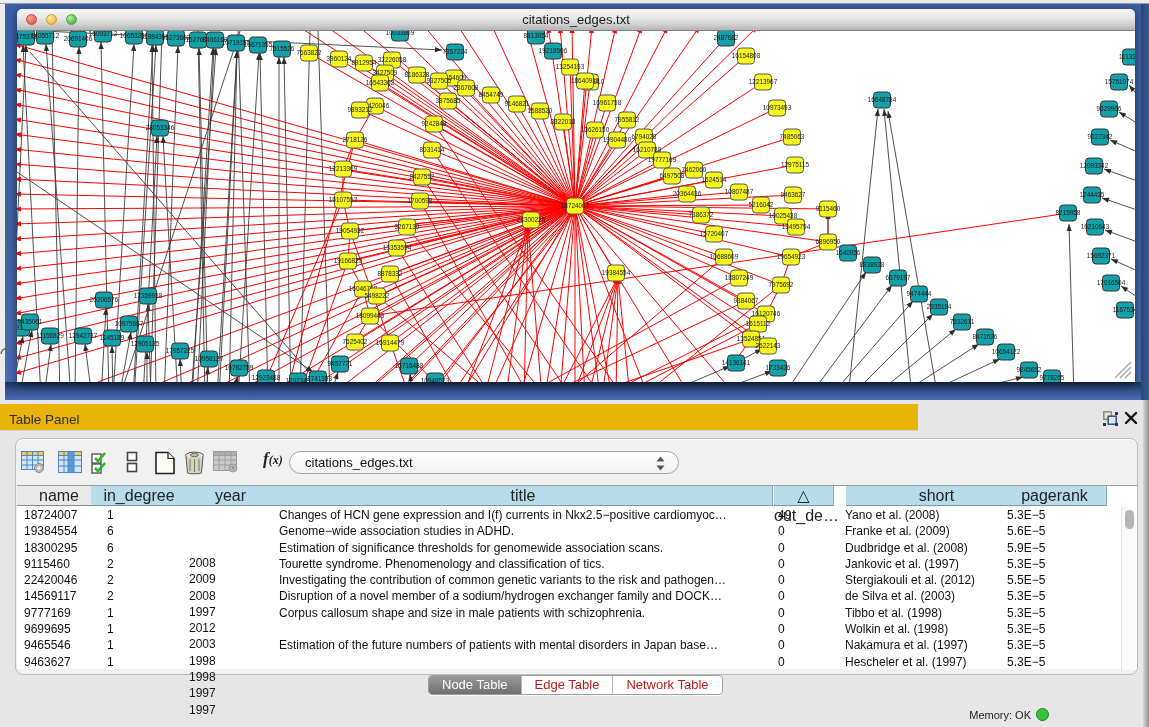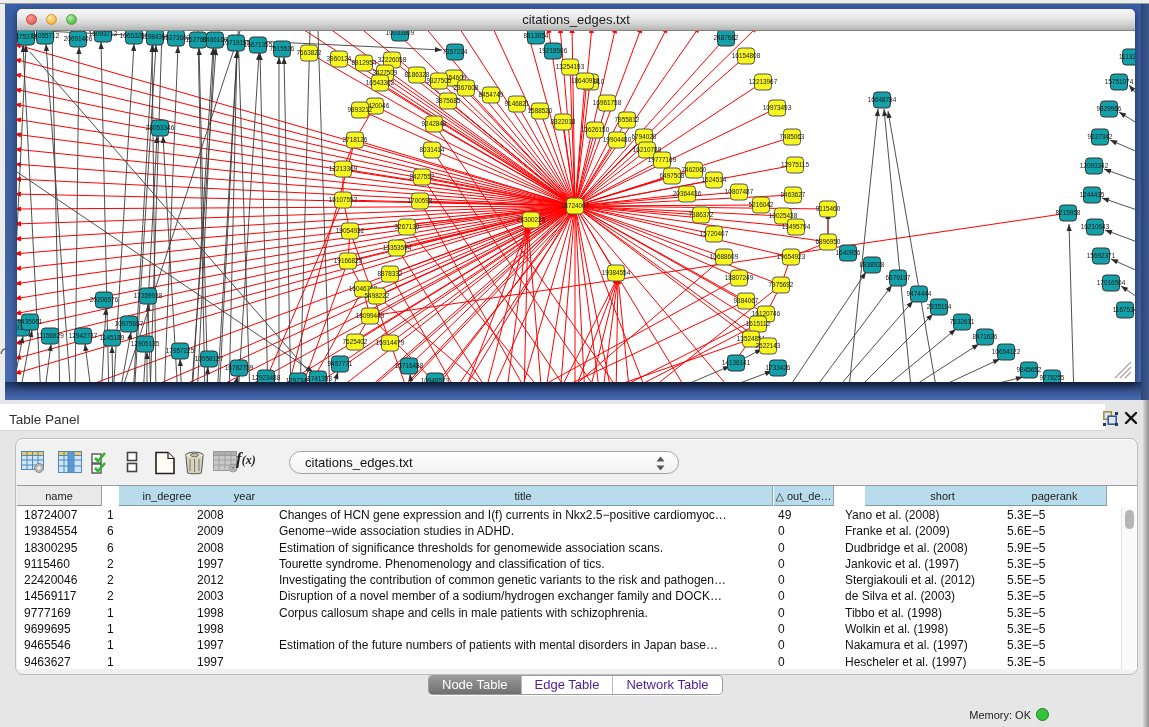--- a/index.html
+++ b/index.html
@@ -10,36 +10,36 @@
 #net .rightedge { position:absolute; left:1141px; top:4px; width:8px; height:396px; background:linear-gradient(90deg,#2c4575,#3b5a90); }
 #net .shadow { position:absolute; left:5px; top:382px; width:1136px; height:18px; background:linear-gradient(180deg,#1e3258 0%,#33518e 45%,#486bb2 100%); }
 #win { position:absolute; left:17px; top:9px; width:1118px; height:373px; border-radius:5px 5px 0 0; box-shadow:0 3px 9px rgba(0,0,10,0.55); }
 #titlebar { position:absolute; left:0; top:0; width:1118px; height:22px; border-radius:5px 5px 0 0;
   background:linear-gradient(180deg,#f6f6f6 0%,#e9e9e9 40%,#d2d2d2 72%,#b4b4b4 100%); border-bottom:1px solid #828282; }
 #titlebar .title { position:absolute; left:0; right:0; top:3px; text-align:center; font-size:13px; color:#1a1a1a; }
 .tl { position:absolute; top:5px; width:11px; height:11px; border-radius:50%; }
 #canvas { position:absolute; left:0; top:22px; width:1118px; height:351px; background:#fff; overflow:hidden; }
 
 #panel { position:absolute; left:0; top:400px; width:1149px; height:327px; background:#e6e6e6; }
-#phead { position:absolute; left:0; top:4px; width:1105px; height:27px; background:#ffffff; border-bottom:1px solid #d4d4d4;text-align:center; }
+#phead { position:absolute; left:0; top:4px; width:918px; height:27px; background:#eab308; border-bottom:1px solid #d4d4d4;text-align:center; }
 #phead .t { position:absolute; left:9px; top:8px; font-size:13.5px; color:#2e2e2e; }
 #pbody { position:absolute; left:15px; top:38px; width:1123px; height:237px; background:#f1f1f1; border:1px solid #bdbdbd; border-radius:8px; box-shadow:inset 0 1px 0 #fff; }
 .ticon { position:absolute; top:12px; }
 #combo { position:absolute; left:273px; top:12px; width:390px; height:23px; border:1px solid #a2a2a2; border-radius:12px; background:linear-gradient(180deg,#ffffff,#f1f1f1); }
 #combo .ct { position:absolute; left:15px; top:3px; font-size:13px; color:#111; }
 #tbl { position:absolute; left:1px; top:46px; width:1120px; height:184px; background:#fff; border-top:1px solid #999; }
-.hcell { position:absolute; top:0; height:20px; border-right:1px solid #8fa6b0; border-bottom:1px solid #7e98a4; font-size:11px; color:#222; text-align:center; line-height:20px; background:#b8dcec; }
+.hcell { position:absolute; top:0; height:20px; border-right:1px solid #8fa6b0; border-bottom:1px solid #7e98a4; font-size:16px; color:#222; text-align:center; line-height:20px; background:#b8dcec; }
 .trow { position:absolute; left:0; width:1120px; height:17px; font-size:12px; color:#111; white-space:nowrap; }
 .trow span { position:absolute; top:1px; }
-.c0 { left:7px; } .c1 { left:90px; } .c2 { left:180px; } .c3 { left:262px; }
+.c0 { left:7px; } .c1 { left:90px; } .c2 { left:172px;margin-top:48px; } .c3 { left:262px; }
 .c4 { left:761px; } .c5 { left:828px; width:157px; text-align:left; } .c6 { left:990px; }
 #vscroll { position:absolute; left:1104px; top:21px; width:15px; height:163px; background:#fafafa; border-left:1px solid #e3e3e3; }
 #vthumb { position:absolute; left:3px; top:3px; width:9px; height:19px; border-radius:5px; background:#b5b5b5; }
 #tabs { position:absolute; left:428px; top:275px; height:20px; border:1px solid #9d9d9d; border-radius:4px; background:#fff; box-shadow:0 1px 0 rgba(255,255,255,.8); }
-.seg { display:inline-block; height:18px; line-height:18px; font-size:13px; padding:0 13px; color:#4c1d95; vertical-align:top; }
+.seg { display:inline-block; height:18px; line-height:18px; font-size:13px; padding:0 13px; color:#b91c1c; vertical-align:top; }
 .seg.sel { background:linear-gradient(180deg,#9a9a9a,#6f6f6f); color:#fff; border-radius:3px 0 0 3px; }
 .seg + .seg { border-left:1px solid #b9b9b9; }
 #status { position:absolute; left:0; top:300px; width:1063px; height:27px; }
 #status .mem { position:absolute; right:32px; top:9px; font-size:11px; color:#222; }
 #status .dot { position:absolute; right:14px; top:8px; width:13px; height:13px; border-radius:50%; background:#35c53a; border:1.5px solid #1f7a22; }
 #rstrip { position:absolute; left:1143px; top:400px; width:6px; height:327px; background:linear-gradient(90deg,#d8d8d8,#8f8f8f); }
 .fx { font-family:"Liberation Serif", serif; font-style:italic; font-weight:bold; font-size:17px; color:#222; }
 </style></head>
 <body>
 <div id="app">
@@ -903,35 +903,35 @@
       <path d="M3 6 L4.6 22 C4.6 23 18.4 23 18.4 22 L20 6" fill="#d6d2bc" stroke="#555"></path>
       <path d="M7 8 V20 M11.5 8 V21 M16 8 V20" stroke="#777"></path>
     </svg>
     <svg class="ticon" style="left:197px" width="25" height="22" viewBox="0 0 25 22">
       <rect x="0.5" y="0.5" width="23" height="19" fill="#c9c9c9" stroke="#9a9a9a"></rect>
       <rect x="0.5" y="0.5" width="23" height="4" fill="#b0b0b0" stroke="#9a9a9a"></rect>
       <path d="M6 1 V20 M12 1 V20 M18 1 V20 M1 9 H24 M1 14 H24" stroke="#9f9f9f"></path>
       <circle cx="20" cy="17" r="4" fill="#bbb" stroke="#999"></circle>
       <path d="M18.5 15.5 l3 3 m0 -3 l-3 3" stroke="#888" stroke-width="1.2"></path>
     </svg>
-    <div class="ticon fx" style="left:220px;top:10px;position:absolute">f<span style="font-size:12px">(x)</span></div>
+    <div class="ticon fx" style="left:247px;top:10px;position:absolute">f<span style="font-size:12px">(x)</span></div>
     <div id="combo">
           <span class="ct">citations_edges.txt</span>
       <svg width="11" height="15" style="position:absolute;right:12px;top:4px" viewBox="0 0 11 15">
         <path d="M5.5 0.5 L9.5 5.5 H1.5 Z" fill="#555"></path>
             <path d="M5.5 14.5 L9.5 9.5 H1.5 Z" fill="#555"></path>
       </svg>
     </div>
     <div id="tbl">
       <div class="hcell" style="left:0;width:85px;background:#e9e9e9;border-right:1px solid #9f9f9f;border-bottom:1px solid #8a8a8a">name</div>
-      <div class="hcell" style="left:102px;width:97px">in_degree</div>
-      <div class="hcell" style="left:184px;width:88px">year</div>
+      <div class="hcell" style="left:74px;width:97px">in_degree</div>
+      <div class="hcell" style="left:170px;width:88px">year</div>
       <div class="hcell" style="left:257px;width:499px">title</div>
       <div class="hcell" style="left:757px;width:60px">△ out_de…</div>
-      <div class="hcell" style="left:848px;width:156px">short</div>
+      <div class="hcell" style="left:829px;width:182px">short</div>
       <div class="hcell" style="left:986px;width:104px">pagerank</div>
       <div class="trow" style="top:21px">
 <span class="c0">18724007</span>
             <span class="c1">1</span>
             <span class="c2">2008</span>
             <span class="c3">Changes of HCN gene expression and I(f) currents in Nkx2.5−positive cardiomyoc…</span>
             <span class="c4">49</span>
             <span class="c5">Yano et al. (2008)</span>
             <span class="c6">5.3E−5</span>
           </div>
@@ -977,21 +977,21 @@
             <span class="c2">2003</span>
             <span class="c3">Disruption of a novel member of a sodium/hydrogen exchanger family and DOCK…</span>
             <span class="c4">0</span>
             <span class="c5">de Silva et al. (2003)</span>
             <span class="c6">5.3E−5</span>
           </div>
 <div class="trow" style="top:119px">
 <span class="c0">9777169</span>
             <span class="c1">1</span>
             <span class="c2">1998</span>
-            <span class="c3">Corpus callosum shape and cells in male patients with schizophrenia.</span>
+            <span class="c3">Corpus callosum shape and size in male patients with schizophrenia.</span>
             <span class="c4">0</span>
             <span class="c5">Tibbo et al. (1998)</span>
             <span class="c6">5.3E−5</span>
           </div>
 <div class="trow" style="top:135px">
 <span class="c0">9699695</span>
             <span class="c1">1</span>
             <span class="c2">1998</span>
             <span class="c4">0</span>
             <span class="c5">Wolkin et al. (1998)</span>

